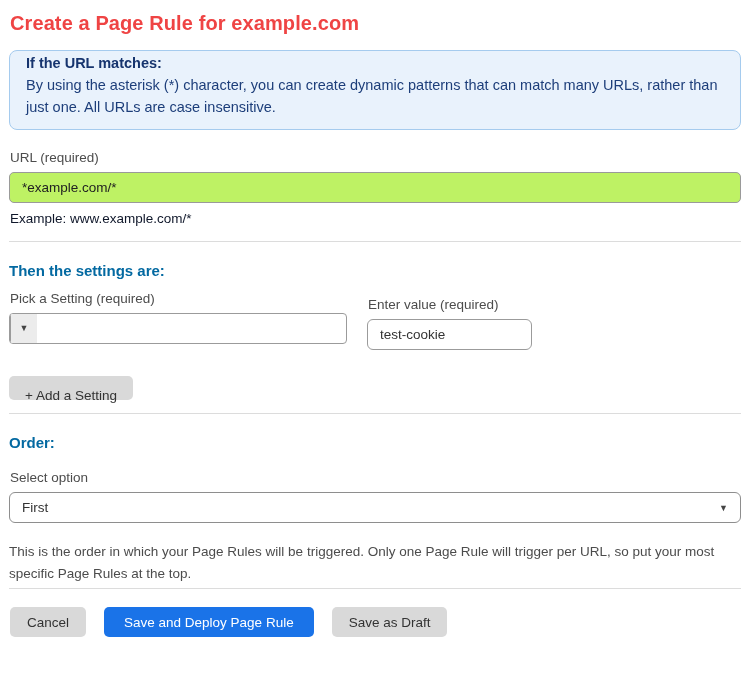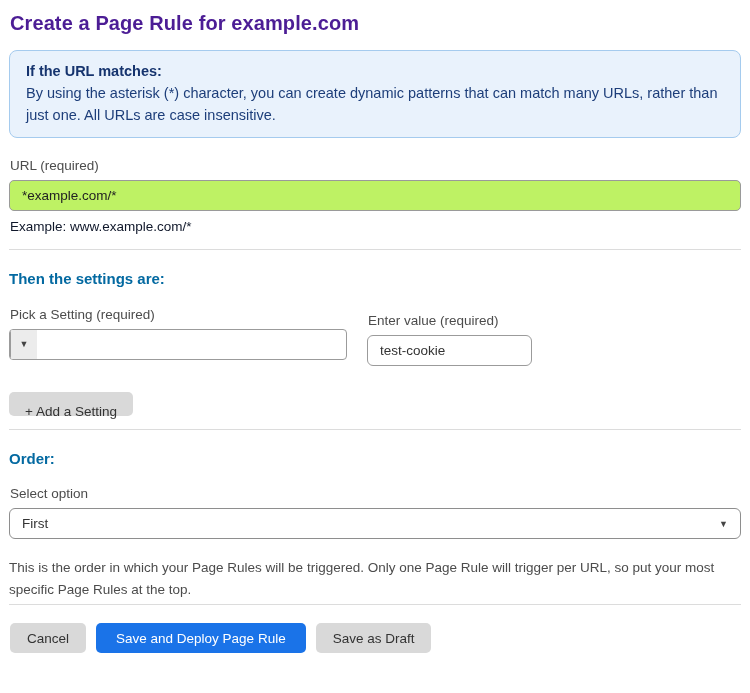--- a/index.html
+++ b/index.html
@@ -5,30 +5,30 @@
   * { margin:0; padding:0; box-sizing:border-box; }
   html,body { width:750px; height:693px; background:#ffffff; }
   body {
     font-family:"Liberation Sans", sans-serif;
     color:#333333;
     -webkit-font-smoothing:antialiased;
   }
   .page { width:750px; height:693px; padding:10px 9px 0 9px; overflow:hidden; }
 
   .page-title {
-    font-size:20px; font-weight:bold; color:#4c1d95;
+    font-size:20px; font-weight:bold; color:#ef4444;
     margin:2px 0 15px 1px; letter-spacing:0.1px;
   }
 
   
   .info-box {
     background:#e9f2fc;
     border:1px solid #a5cbee;
     border-radius:8px;
-    padding:9px 16px 11px 16px;
+    padding:1px 16px 11px 16px;
     font-size:14.5px;
     line-height:22px;
     color:#1d3e7a;
     margin-bottom:20px;
   }
   .info-heading { font-weight:bold; color:#16346e; }
   .info-body { display:block; max-width:700px; }
   .info-link {
     color:#2b62c9; text-decoration:underline; cursor:pointer;
   }
@@ -59,21 +59,21 @@
   }
 
   hr.divider { border:none; border-top:1px solid #dcdcdc; height:0; }
   .divider-1 { margin:15px 0 20px 0; }
   .divider-2 { margin:9px 0 0 0; }
   .divider-3 { margin:3px 0 0 0; }
 
   .section-heading { font-size:15px; font-weight:bold; color:#0369a1; }
 
   
-  .settings-row { display:flex; margin-top:20px; }
+  .settings-row { display:flex; margin-top:12px; }
   .settings-col-left { width:338px; margin-right:20px; }
   .settings-col-right { margin-top:6px; }
 
   .setting-select {
     display:flex; width:338px; height:31px;
     border:1px solid #9b9b9b; border-radius:4px;
     background:#ffffff; overflow:hidden; cursor:pointer;
     align-items:stretch;
   }
   .setting-select-text {
@@ -102,21 +102,21 @@
     border:1px solid #8e8e8e; border-radius:6px;
     background:#ffffff; cursor:pointer;
     display:flex; align-items:center; padding:0 12px;
     font-size:13.5px; color:#333;
   }
   .order-select .arrow-right {
     position:absolute; right:12px; top:50%; transform:translateY(-50%);
   }
 
   
-  .footer-row { display:flex; gap:10px; margin-top:18px; margin-left:1px; }
+  .footer-row { display:flex; gap:18px; margin-top:18px; margin-left:1px; }
   .btn {
     height:30px; border:none; border-radius:5px;
     font-family:"Liberation Sans", sans-serif;
     font-size:13.5px; cursor:pointer;
     display:inline-flex; align-items:center; justify-content:center;
   }
   .btn-gray { background:#d9d9d9; color:#333; padding:0 17px; }
   .btn-primary { background:#1a73e8; color:#ffffff; padding:0 20px; }
 </style>
 </head>

